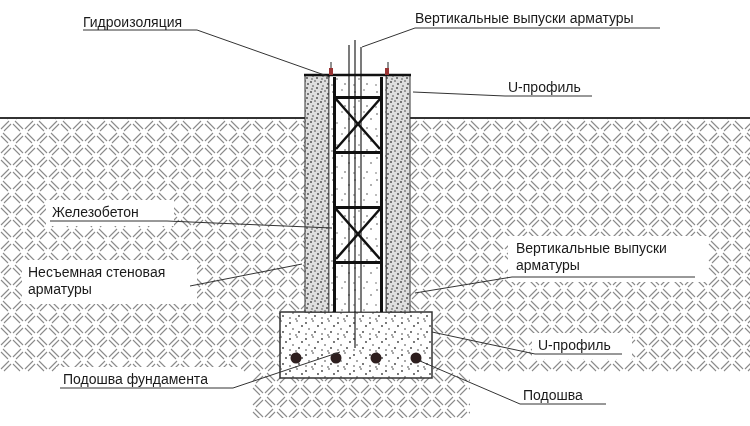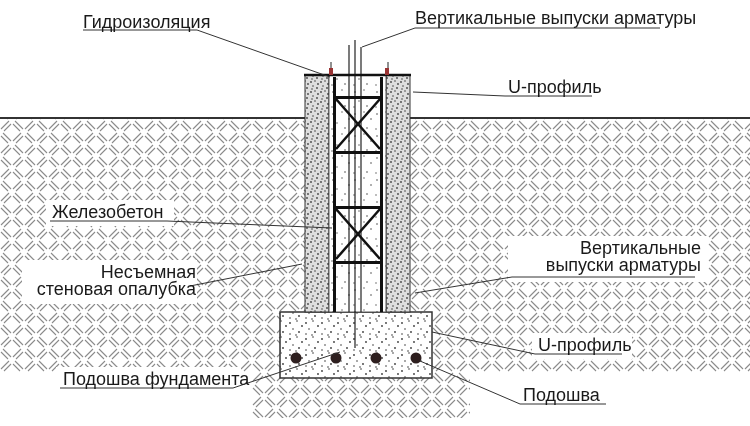--- a/index.html
+++ b/index.html
@@ -6,25 +6,24 @@
   .stage{
     position:relative;
     width:750px;height:426px;
     background:#ffffff;
     overflow:hidden;
     font-family:"Liberation Sans", sans-serif;
   }
   .stage svg{position:absolute;left:0;top:0;}
   .label{
     position:absolute;
-    font-size:18px;
+    font-size:14px;
     line-height:17px;
     color:#1a1a1a;
     white-space:nowrap;
-    text-align:right;
   }
   .label.wrap{white-space:normal;}
 </style>
 </head>
 <body>
 
 <div class="stage">
 
   <svg width="750" height="426" viewBox="0 0 750 426">
     <defs>
@@ -152,19 +151,19 @@
       <polyline points="622,354 535,354 432,332"></polyline>
       <polyline points="60,388 233,388 340,352"></polyline>
       <polyline points="606,404 520,404 420,361"></polyline>
     </g>
   </svg>
 
   <div class="label" style="left:83px;  top:14px;">Гидроизоляция</div>
   <div class="label" style="left:415px; top:10px;">Вертикальные выпуски арматуры</div>
   <div class="label" style="left:508px; top:79px;">U-профиль</div>
   <div class="label" style="left:52px;  top:204px;">Железобетон</div>
-  <div class="label wrap" style="left:28px; top:264px; width:168px;">Несъемная стеновая опалубка</div>
+  <div class="label wrap" style="left:28px; top:264px; width:168px;">Несъемная стеновая арматуры</div>
   <div class="label wrap" style="left:516px; top:240px; width:185px;">Вертикальные выпуски арматуры</div>
   <div class="label" style="left:538px; top:337px;">U-профиль</div>
   <div class="label" style="left:63px;  top:371px;">Подошва фундамента</div>
   <div class="label" style="left:523px; top:387px;">Подошва</div>
 
 </div>
 
 </body></html>

